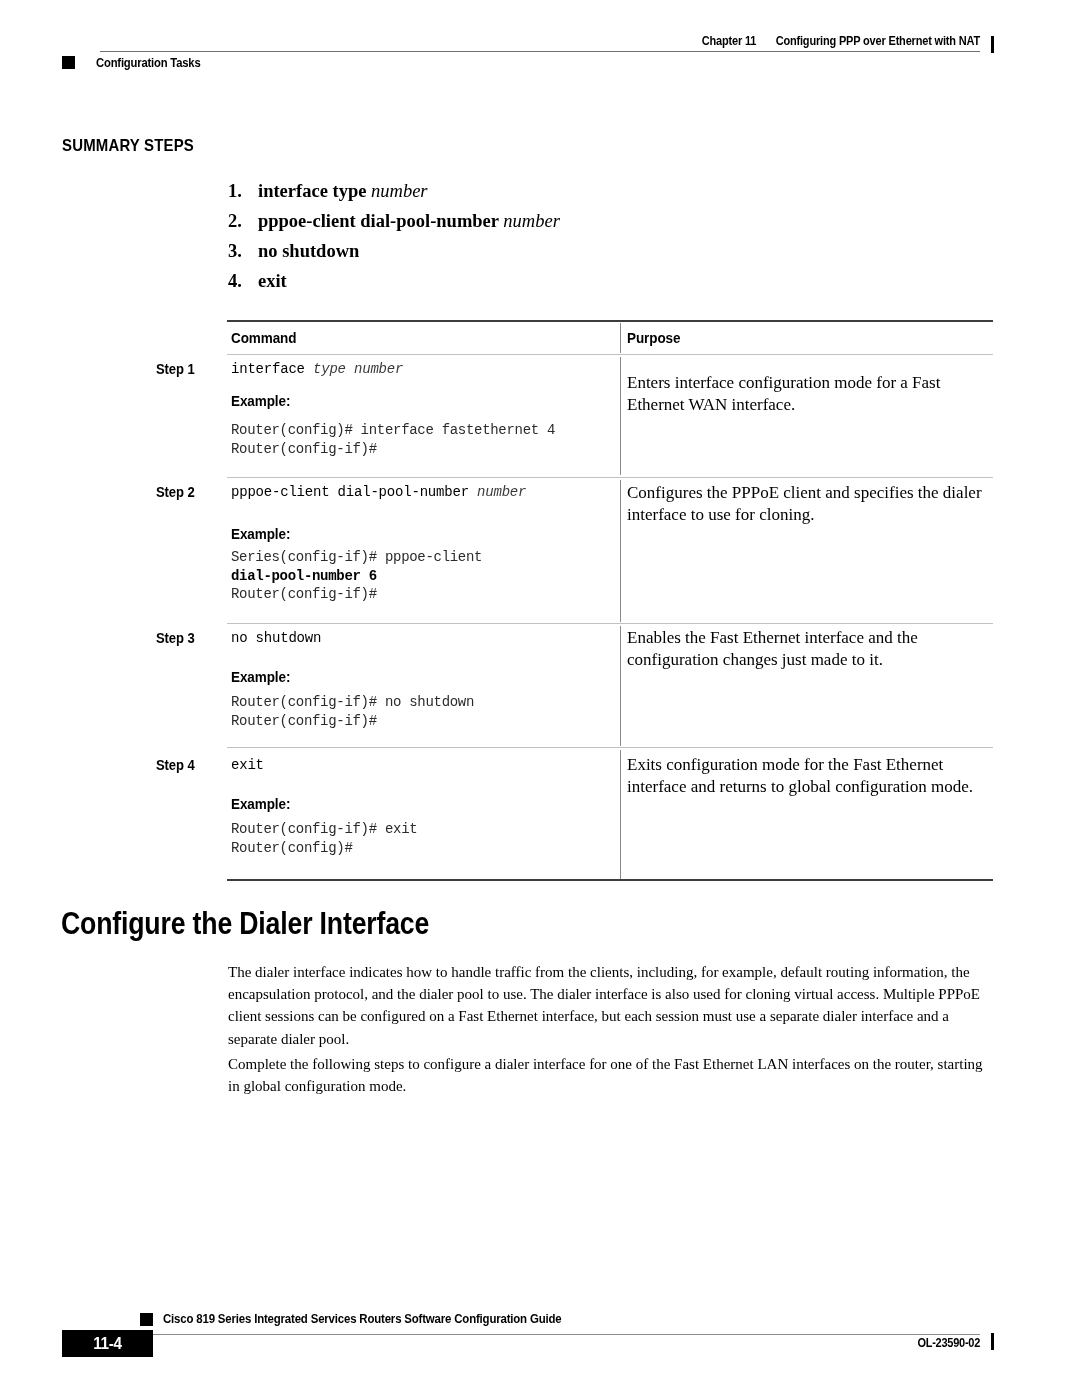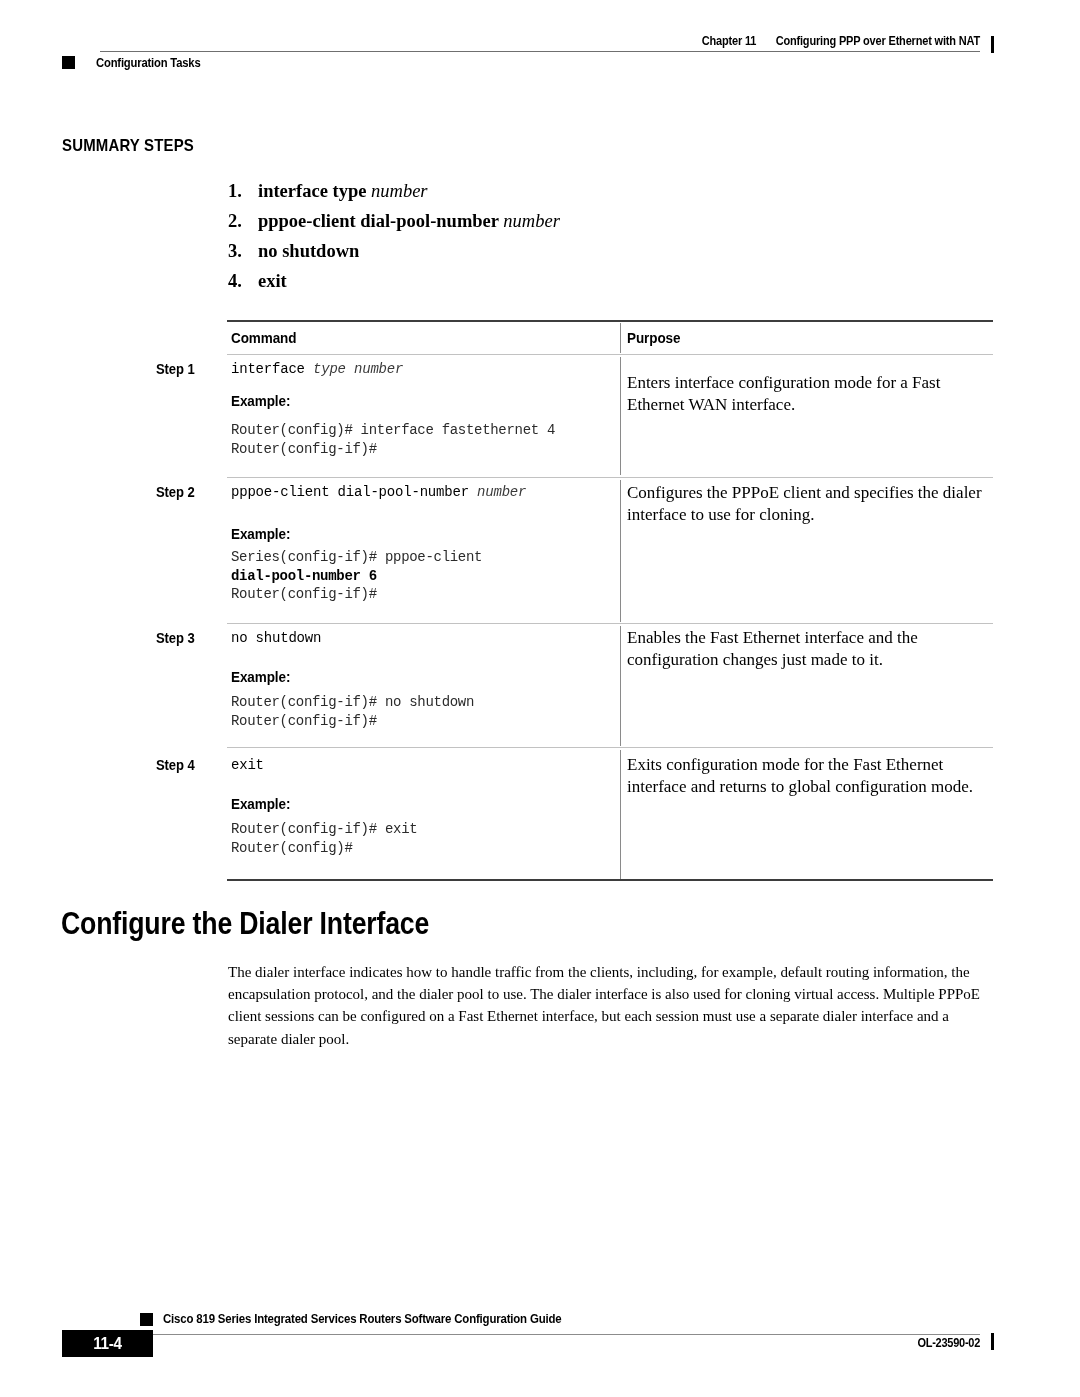--- a/index.html
+++ b/index.html
@@ -402,20 +402,21 @@
     <div class="cmd-line" style="top:437px;"><b>exit</b><i></i></div>
     <div class="example-label" style="top:475px;">Example:</div>
     <div class="example-code" style="top:500px;">Router(config-if)# exit
 Router(config)#</div>
     <div class="purpose-cell" style="top:434px;">Exits configuration mode for the Fast Ethernet interface and returns to global configuration mode.</div>
   </div>
 
   <div class="section-heading">Configure the Dialer Interface</div>
 
   <div class="body-para para-1">The dialer interface indicates how to handle traffic from the clients, including, for example, default routing information, the encapsulation protocol, and the dialer pool to use. The dialer interface is also used for cloning virtual access. Multiple PPPoE client sessions can be configured on a Fast Ethernet interface, but each session must use a separate dialer interface and a separate dialer pool.</div>
+  <div class="body-para para-2">Complete the following steps to configure a dialer interface for one of the Fast Ethernet LAN interfaces on the router, starting in global configuration mode.</div>
 
   <div class="foot-sq"></div>
   <div class="foot-title">Cisco 819 Series Integrated Services Routers Software Configuration Guide</div>
   <div class="foot-rule"></div>
   <div class="foot-tick"></div>
   <div class="page-num-box">
     <span>11-4</span>
   </div>
   <div class="doc-id">OL-23590-02</div>
 

